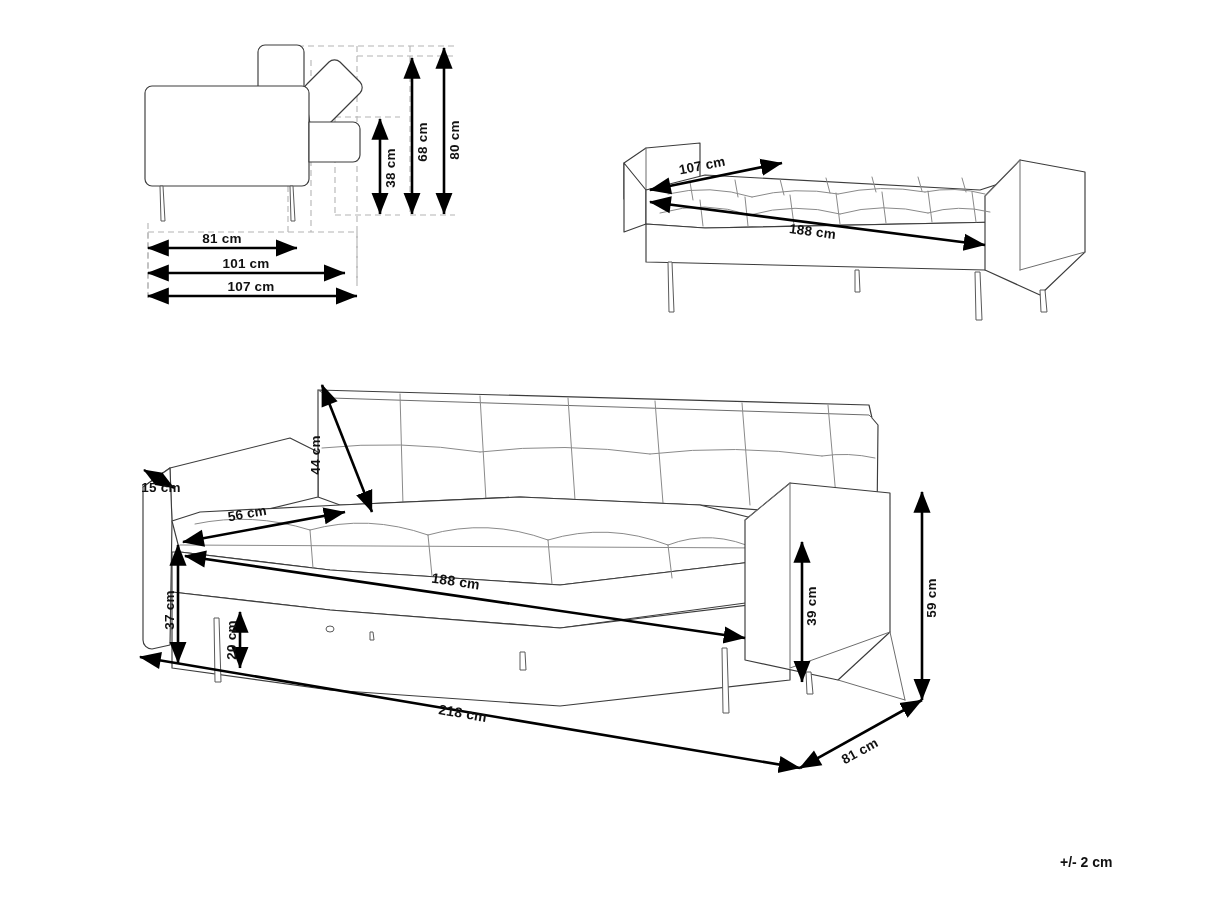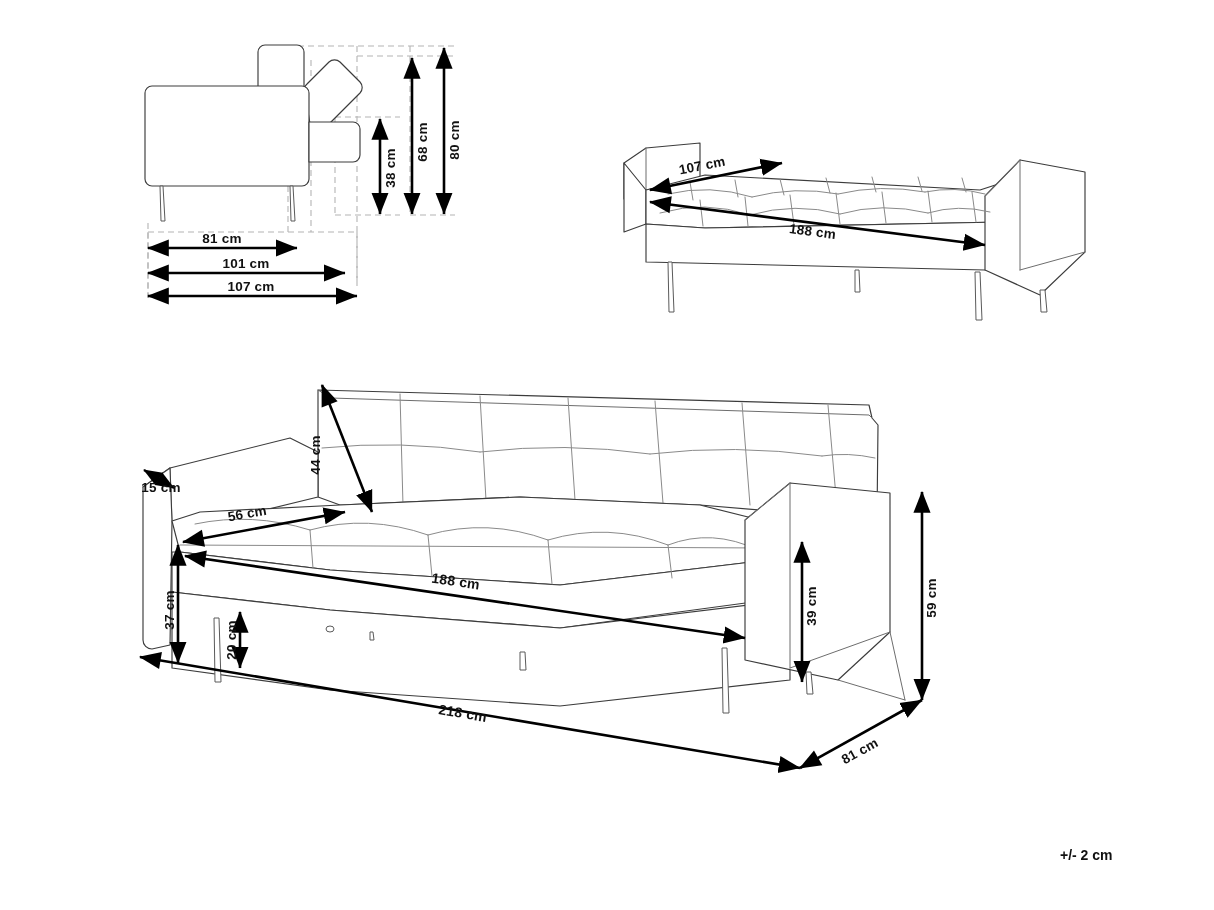--- a/index.html
+++ b/index.html
@@ -74,20 +74,21 @@
     letter-spacing: 0.2px;
   }
   .dimtext.big { font-size: 14px; }
   .tolerance {
     position: absolute;
     font-family: "Liberation Sans", sans-serif;
     font-weight: bold;
     font-size: 14px;
     color: #111111;
     white-space: nowrap;
+    margin-top: 7px;
   }
 </style>
 </head>
 <body>
 
 <div id="canvas">
 
   <svg class="layer" viewBox="0 0 1214 910">
 
     <g>

